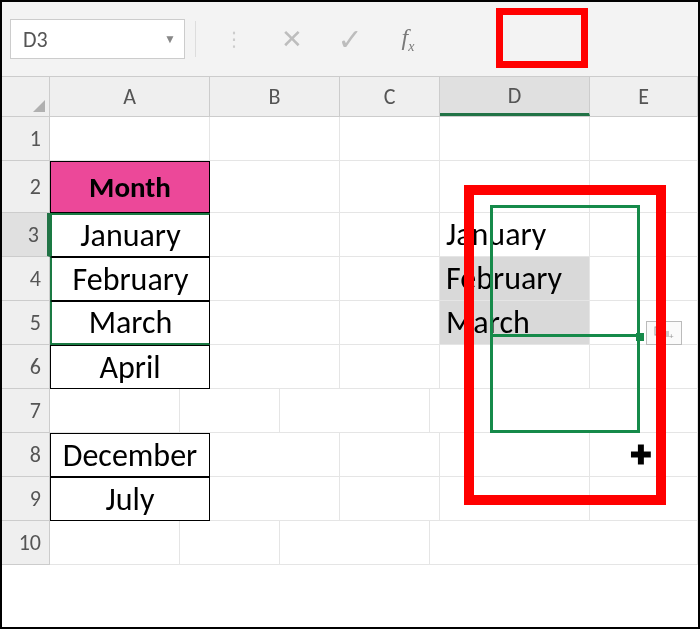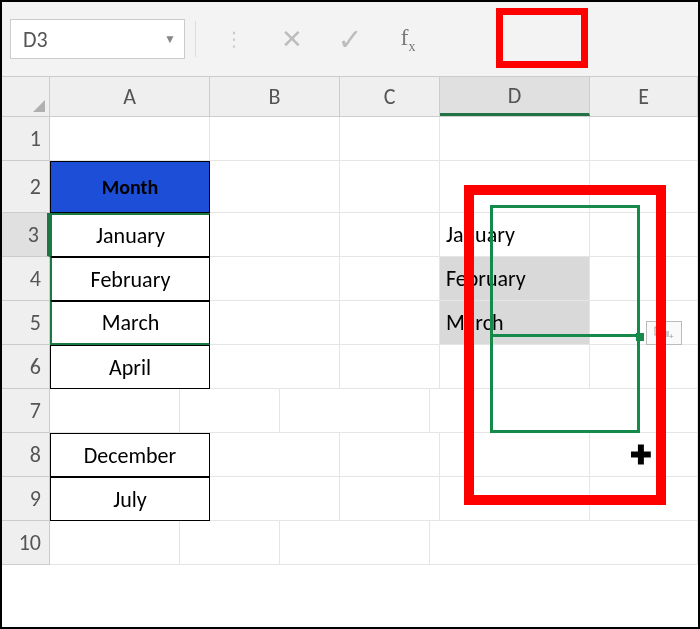--- a/index.html
+++ b/index.html
@@ -53,20 +53,21 @@
     gap: 30px;
     padding-left: 14px;
   }
   .fb-icon {
     color: #bdbdbd;
     width: 28px;
     text-align: center;
   }
   .fb-icon-fx {
     color: #7a7a7a;
+    font-style: italic;
     font-family: 'Times New Roman', serif;
     font-size: 24px;
   }
   .fb-icon-fx sub { font-size: 14px; }
   .formula-value {
     font-size: 26px;
     color: #444;
     padding: 4px 14px;
   }
   .hl-formula {
@@ -130,36 +131,36 @@
     display:flex;align-items:center;justify-content:flex-end;
     padding-right: 8px;
     font-size: 22px;
     color: #555;
   }
   .row-h.active { border-right: 3px solid #217346; background:#e0e0e0;}
   .cell {
     border-right: 1px solid #e5e5e5;
     border-bottom: 1px solid #e5e5e5;
     display:flex;align-items:center;justify-content:center;
-    font-size: 22px;
+    font-size: 32px;
   }
   .cell.c-A { width: 160px; }
   .cell.c-B { width: 130px; }
   .cell.c-C { width: 100px; }
   .cell.c-D { width: 150px; justify-content:flex-start; padding-left:6px;}
   .cell.c-E { flex:1; }
 
   .bordered {
     border: 1px solid #000;
   }
   .header-cell {
     border: 1px solid #000;
-    background: #1d4ed8;
+    background: #ec4899;
     font-weight: bold;
-    font-size: 20px;
+    font-size: 29px;
   }
   .a-outline-top { border-top: 2px solid #1a7a43; }
   .a-outline-left { border-left: 2px solid #1a7a43; }
   .a-outline-bottom { border-bottom: 2px solid #1a7a43; }
 
   
   .sel-fill { background: #d9d9d9; }
 
   .selection-box {
     position: absolute;

